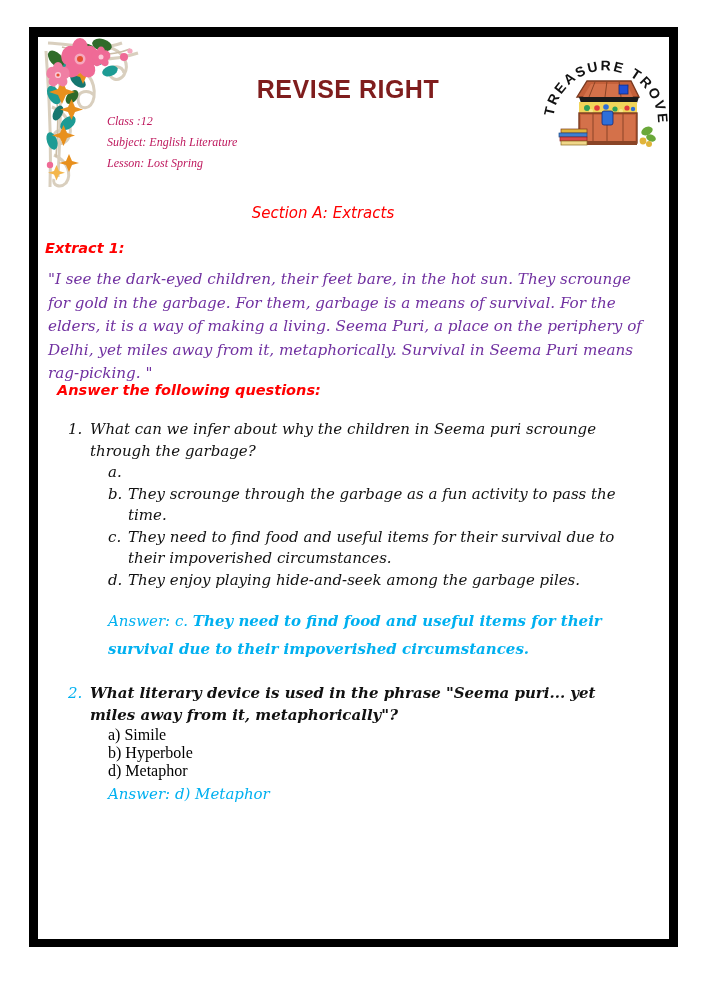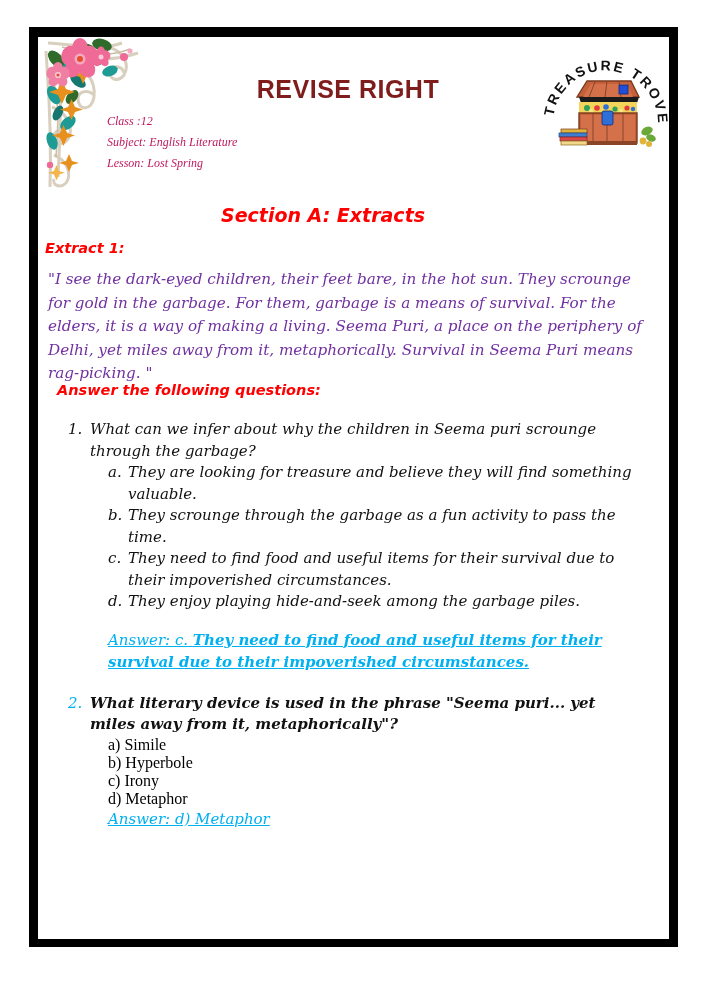--- a/index.html
+++ b/index.html
@@ -128,22 +128,22 @@
   }
 
   .section-title {
     position: absolute;
     left: 0px;
     top: 167px;
     width: 570px;
     text-align: center;
     font-family: "DejaVu Sans", sans-serif;
     font-style: italic;
-    font-weight: bold;
-    font-size: 19px;
+    font-weight: normal;
+    font-size: 15px;
     color: #FF0000;
   }
 
   .extract-label {
     position: absolute;
     left: 7px;
     top: 203px;
     font-family: "DejaVu Sans", sans-serif;
     font-style: italic;
     font-weight: bold;
@@ -218,25 +218,24 @@
   .opttext { flex: 1 1 auto; padding-right: 20px; }
 
   
   .optrow-plain { padding-left: 70px; }
   .optrow-plain .opttext { }
 
   .answer-line {
     font-family: "DejaVu Serif", serif;
     font-style: italic;
     font-size: 15px;
-    line-height: 22px;
+    line-height: 28px;
     color: #00B0F0;
     padding-left: 70px;
     padding-right: 26px;
-    text-decoration: underline;
   }
   .answer-line .ans-label { font-weight: normal; }
   .answer-line .ans-body { font-weight: bold; }
   .spacer-16 { height: 16px; }
   .spacer-20 { height: 20px; }
 </style>
 </head>
 <body>
 
 <div class="page">
@@ -426,21 +425,20 @@
     <div class="qlist">
 
       <div class="qitem q1">
         <div class="qrow">
           <div class="qnum">1.</div>
           <div class="qtext">What can we infer about why the children in Seema puri scrounge through the garbage?</div>
         </div>
         <div class="optlist">
           <div class="optrow">
             <div class="optmark">a.</div>
-            <div class="opttext">They are looking for treasure and believe they will find something valuable.</div>
           </div>
           <div class="optrow">
             <div class="optmark">b.</div>
             <div class="opttext">They scrounge through the garbage as a fun activity to pass the time.</div>
           </div>
           <div class="optrow">
             <div class="optmark">c.</div>
             <div class="opttext">They need to find food and useful items for their survival due to their impoverished circumstances.</div>
           </div>
           <div class="optrow">
@@ -463,23 +461,20 @@
           <div class="qtext">What literary device is used in the phrase "Seema puri... yet miles away from it, metaphorically"?</div>
         </div>
         <div class="optlist">
           <div class="optrow-plain">
             <div class="opttext">a) Simile</div>
           </div>
           <div class="optrow-plain">
             <div class="opttext">b) Hyperbole</div>
           </div>
           <div class="optrow-plain">
-            <div class="opttext">c) Irony</div>
-          </div>
-          <div class="optrow-plain">
             <div class="opttext">d) Metaphor</div>
           </div>
         </div>
         <div class="answer-line plain">
           <span class="ans-label">Answer: d) Metaphor</span>
         </div>
       </div>
 
     </div>
 

